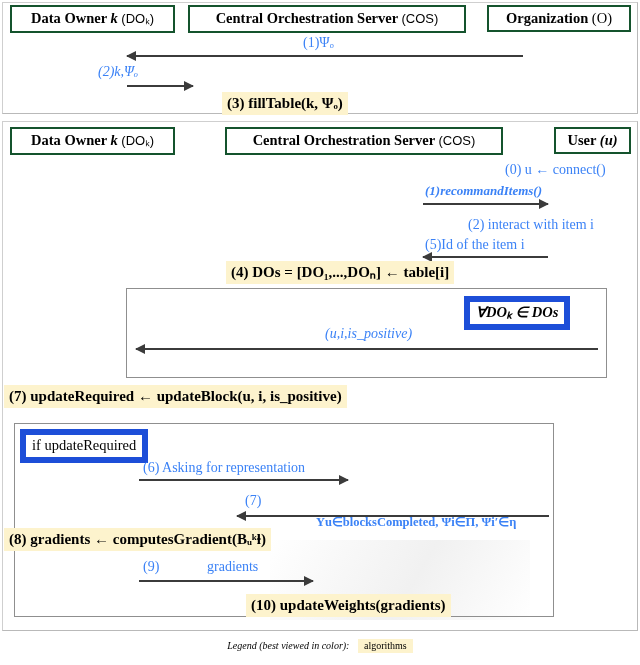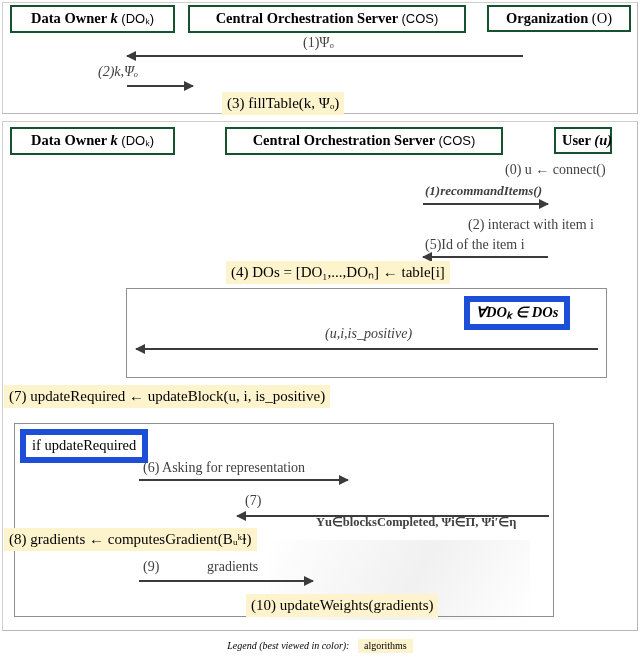--- a/index.html
+++ b/index.html
@@ -57,21 +57,21 @@
     font-family: "Liberation Serif", serif;
   }
 
   
   #actor-do-1   { left: 10px;  top: 5px;  width: 165px; }
   #actor-cos-1  { left: 188px; top: 5px;  width: 278px; }
   #actor-org-1  { left: 487px; top: 5px;  width: 144px; }
   
   #actor-do-2   { left: 10px;  top: 127px; width: 165px; }
   #actor-cos-2  { left: 225px; top: 127px; width: 278px; }
-  #actor-user-2 { left: 554px; top: 127px; width: 58px;  }
+  #actor-user-2 { left: 554px; top: 127px; width: 77px;  }
 
   
   .arrow {
     position: absolute;
     height: 2px;
     background: #3b3b3b;
   }
   .arrow::after {
     content: "";
     position: absolute;
@@ -86,35 +86,36 @@
   
   .arrow.thin { height: 2px; }
 
   
   .msg {
     position: absolute;
     white-space: nowrap;
     font-family: "Liberation Serif", serif;
     font-size: 14px;
     line-height: 17px;
-    color: #404040;
+    color: #3b82f6;
   }
   .msg.it   { font-style: italic; }
   .msg.bold { font-weight: bold; }
 
   
   .hl {
     position: absolute;
     white-space: nowrap;
     background: #fdf3cd;
     font-family: "Liberation Serif", serif;
     font-size: 15px;
     line-height: 20px;
     padding: 1px 5px 2px 5px;
     color: #000;
+    font-weight: bold;
   }
 
   
   .frame {
     position: absolute;
     box-sizing: border-box;
     border: 1px solid #8f8f8f;
     background: transparent;
   }
   #frame-foreach { left: 126px; top: 288px; width: 481px; height: 90px; }

